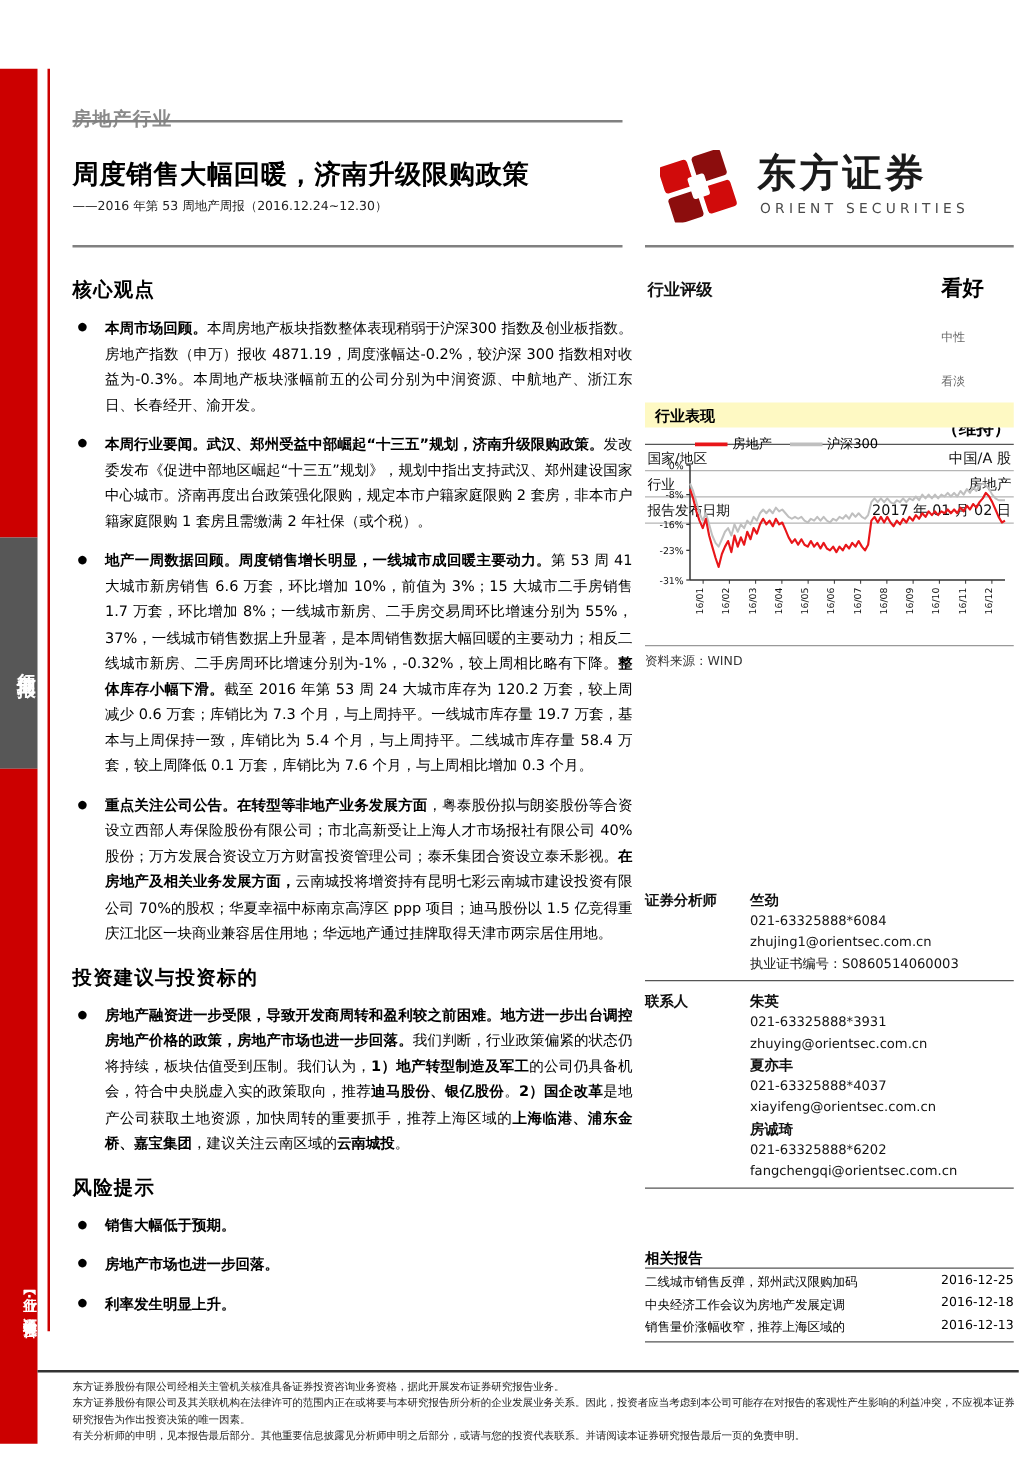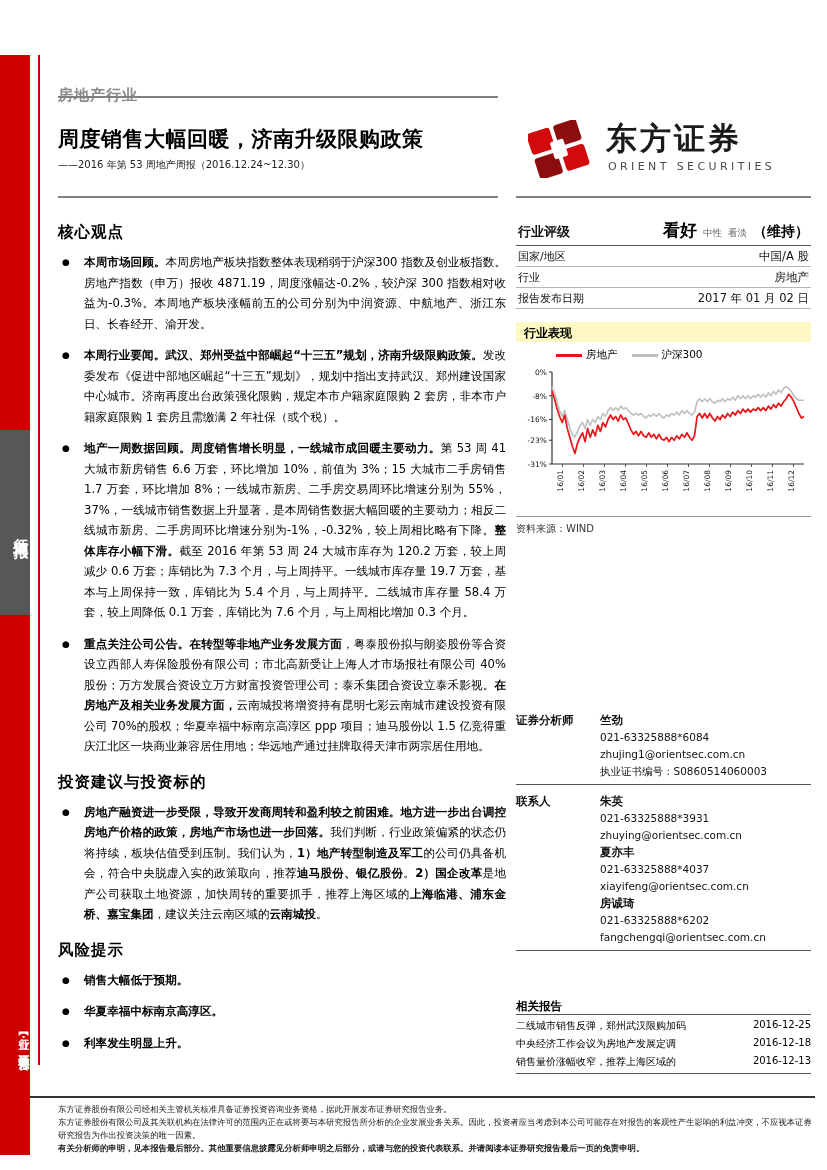--- a/index.html
+++ b/index.html
@@ -40,21 +40,21 @@
   .logo-en{position:absolute;left:80px;top:42px;font-size:11px;letter-spacing:3.4px;color:#4a4a4a;}
   .rule-logo{position:absolute;left:516px;top:196px;width:295px;height:2px;background:#808080;}
 
   
   .rt{position:absolute;left:516px;top:216px;width:295px;}
   .rt-row{display:flex;align-items:baseline;justify-content:space-between;padding:3px 2px 2px 2px;}
   .rt-row.head{border-bottom:1px solid #555;padding-bottom:3px;}
   .rt-k{font-size:11px;color:#111;}
   .rt-k.b{font-size:13px;font-weight:bold;}
   .rt-v{font-size:11.5px;color:#111;text-align:right;}
-  .rating-grp{display:flex;align-items:baseline;gap:6px;}
+  .rating-grp{display:flex;align-items:baseline;gap:22px;flex-direction:column;}
   .r-on{font-size:17px;font-weight:bold;color:#000;}
   .r-off{font-size:9.5px;color:#666;}
   .r-keep{font-size:14px;font-weight:bold;}
   .rt-sep{height:1px;background:#b5b5b5;}
 
   
   .perf-bar{position:absolute;left:516px;top:322px;width:295px;height:20px;background:#fef9c3;}
   .perf-bar span{position:absolute;left:8px;top:3px;font-size:12px;font-weight:bold;}
   .chart-box{position:absolute;left:516px;top:346px;width:295px;height:170px;}
   .legend{position:absolute;left:40px;top:2px;display:flex;gap:14px;align-items:center;font-size:10.5px;}
@@ -85,21 +85,21 @@
   h2.sec2{font-size:15.5px;font-weight:bold;margin:15px 0 9px 0;letter-spacing:1px;}
   ul.bl{list-style:none;margin:0;padding:0;}
   ul.bl > li{position:relative;padding-left:26px;margin-bottom:11px;font-size:11.6px;line-height:20.5px;text-align:justify;}
   ul.bl > li:before{content:"\25CF";position:absolute;left:4px;top:0px;font-size:9px;}
   b{font-weight:bold;}
   .risk li{margin-bottom:9px;font-weight:bold;}
 
   
   .foot-rule{position:absolute;left:30px;top:1096px;width:785px;height:2px;background:#333;}
   .foot{position:absolute;left:58px;top:1103px;width:755px;font-size:8.4px;line-height:13px;color:#222;}
-  .foot .bold{font-weight:bold;}
+  .foot .bold{font-weight:normal;}
 </style>
 </head>
 <body>
 
 <div class="spine"></div>
 <div class="spine-red-top"></div>
 <div class="spine-gray"></div>
 <div class="spine-red-bot"></div>
 <div class="spine-label wk">行业周报</div>
 <div class="spine-label rs">【行业·证券研究报告】</div>
@@ -280,21 +280,21 @@
   <h2 class="sec2">投资建议与投资标的</h2>
   <ul class="bl">
     <li>
       <b>房地产融资进一步受限，导致开发商周转和盈利较之前困难。地方进一步出台调控房地产价格的政策，房地产市场也进一步回落。</b><span>我们判断，行业政策偏紧的状态仍将持续，板块估值受到压制。我们认为，</span><b>1）地产转型制造及军工</b><span>的公司仍具备机会，符合中央脱虚入实的政策取向，推荐</span><b>迪马股份、银亿股份</b><span>。</span><b>2）国企改革</b><span>是地产公司获取土地资源，加快周转的重要抓手，推荐上海区域的</span><b>上海临港、浦东金桥、嘉宝集团</b><span>，建议关注云南区域的</span><b>云南城投</b><span>。</span>
     </li>
   </ul>
 
   <h2 class="sec2">风险提示</h2>
   <ul class="bl risk">
     <li>销售大幅低于预期。</li>
-    <li>华夏幸福中标南京高淳区。</li>
+    <li>房地产市场也进一步回落。</li>
     <li>利率发生明显上升。</li>
   </ul>
 </div>
 
 <div class="foot-rule"></div>
 <div class="foot">
   <div>东方证券股份有限公司经相关主管机关核准具备证券投资咨询业务资格，据此开展发布证券研究报告业务。</div>
   <div>东方证券股份有限公司及其关联机构在法律许可的范围内正在或将要与本研究报告所分析的企业发展业务关系。因此，投资者应当考虑到本公司可能存在对报告的客观性产生影响的利益冲突，不应视本证券研究报告为作出投资决策的唯一因素。</div>
   <div class="bold">有关分析师的申明，见本报告最后部分。其他重要信息披露见分析师申明之后部分，或请与您的投资代表联系。并请阅读本证券研究报告最后一页的免责申明。</div>
 </div>

